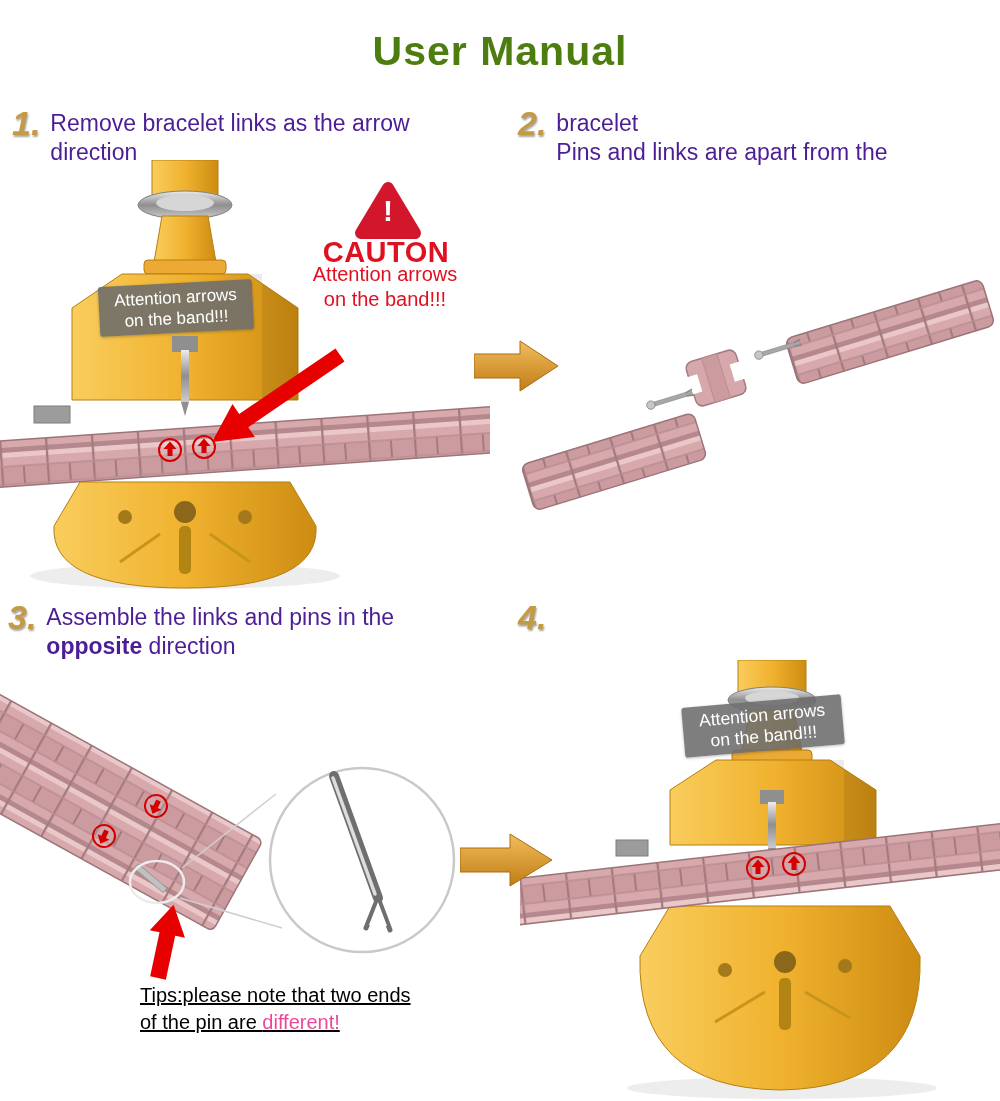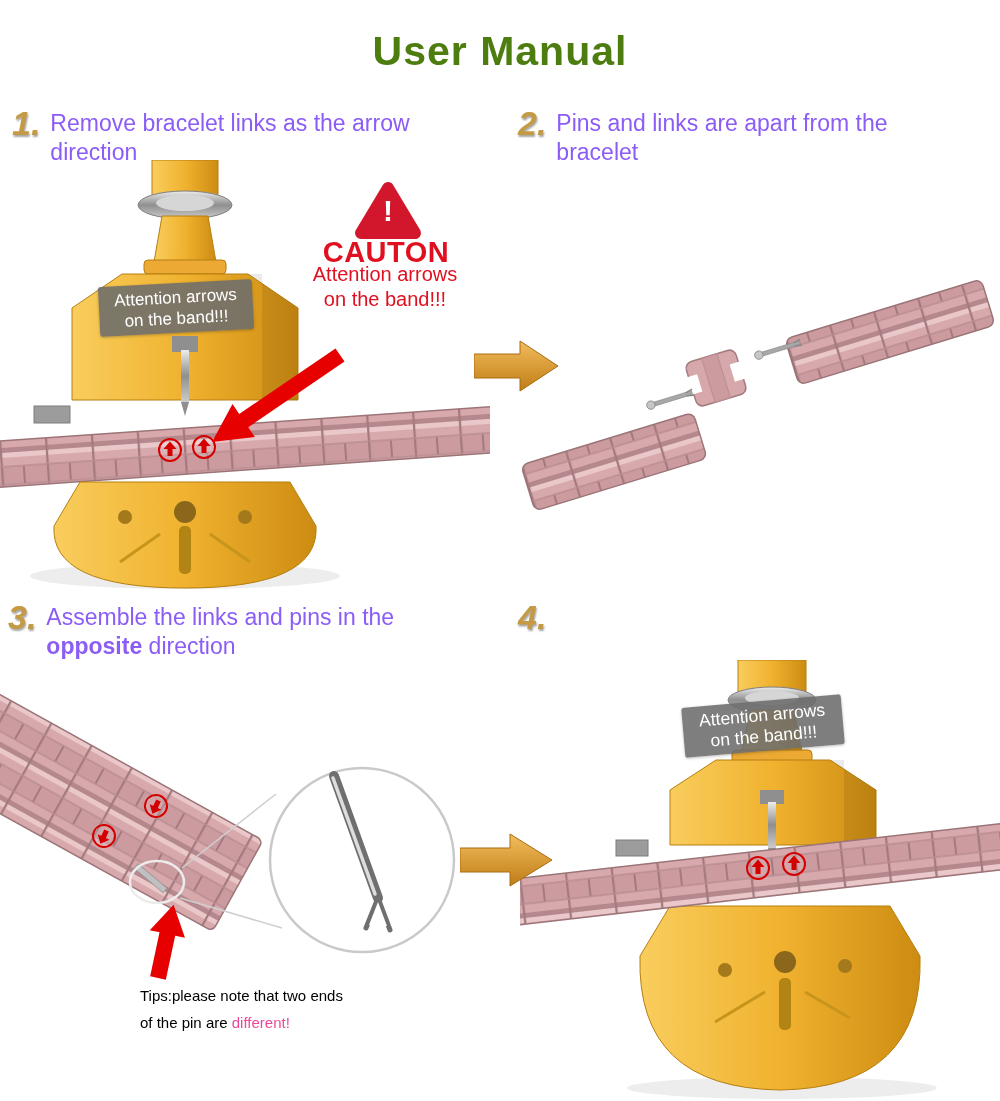--- a/index.html
+++ b/index.html
@@ -11,37 +11,37 @@
   .page-title{
     width:1000px;text-align:center;top:28px;left:0;
     font-size:41px;font-weight:800;letter-spacing:1px;color:#4d7c0f;
   }
   .step-header{display:flex;align-items:flex-start;}
   .step-num{
     font-style:italic;font-weight:900;font-size:34px;line-height:34px;
     color:#c49a44;text-shadow:1px 2px 2px rgba(0,0,0,0.35);
     margin-right:10px;
   }
-  .step-text{font-size:23px;line-height:29px;color:#8b5cf6;padding-top:3px;}
+  .step-text{font-size:23px;line-height:29px;color:#4c1d95;padding-top:3px;}
   .line{display:block;}
   .bold{font-weight:700;}
   .red{color:#ec4899;}
   .caution-title{
     font-size:29px;font-weight:700;color:#e01020;text-align:center;letter-spacing:.5px;
   }
   .caution-line{font-size:20px;color:#e01020;text-align:center;}
   .excl{
     font-size:30px;font-weight:800;color:#ffffff;text-align:center;line-height:30px;
   }
   .band-label{
     background:rgba(108,108,108,0.88);color:#ffffff;text-align:center;
     font-size:17px;line-height:21px;border-radius:3px;padding:4px 2px;
     box-shadow:0 1px 3px rgba(0,0,0,0.25);
   }
-  .tips{font-size:15px;line-height:27px;color:#000;}
+  .tips{font-size:20px;line-height:27px;color:#000;text-decoration:underline;}
 </style>
 </head>
 <body>
 
 <div id="canvas">
 
   <svg width="0" height="0" style="position:absolute" aria-hidden="true">
     <defs>
       <linearGradient id="yel" x1="0" y1="0" x2="1" y2="0">
         <stop offset="0" stop-color="#f9cd5d"></stop>
@@ -85,22 +85,22 @@
     <span class="step-num">1.</span>
     <span class="step-text">
       <span class="line">Remove bracelet links as the arrow</span>
       <span class="line">direction</span>
     </span>
   </div>
 
   <div class="abs step-header" style="left:518px;top:106px;width:470px;">
     <span class="step-num">2.</span>
     <span class="step-text">
+      <span class="line">bracelet</span>
       <span class="line">Pins and links are apart from the</span>
-      <span class="line">bracelet</span>
     </span>
   </div>
 
   <div class="abs step-header" style="left:8px;top:600px;width:480px;">
     <span class="step-num">3.</span>
     <span class="step-text">
       <span class="line">Assemble the links and pins in the</span>
       <span class="line"><span class="bold">opposite</span><span> direction</span></span>
     </span>
   </div>

